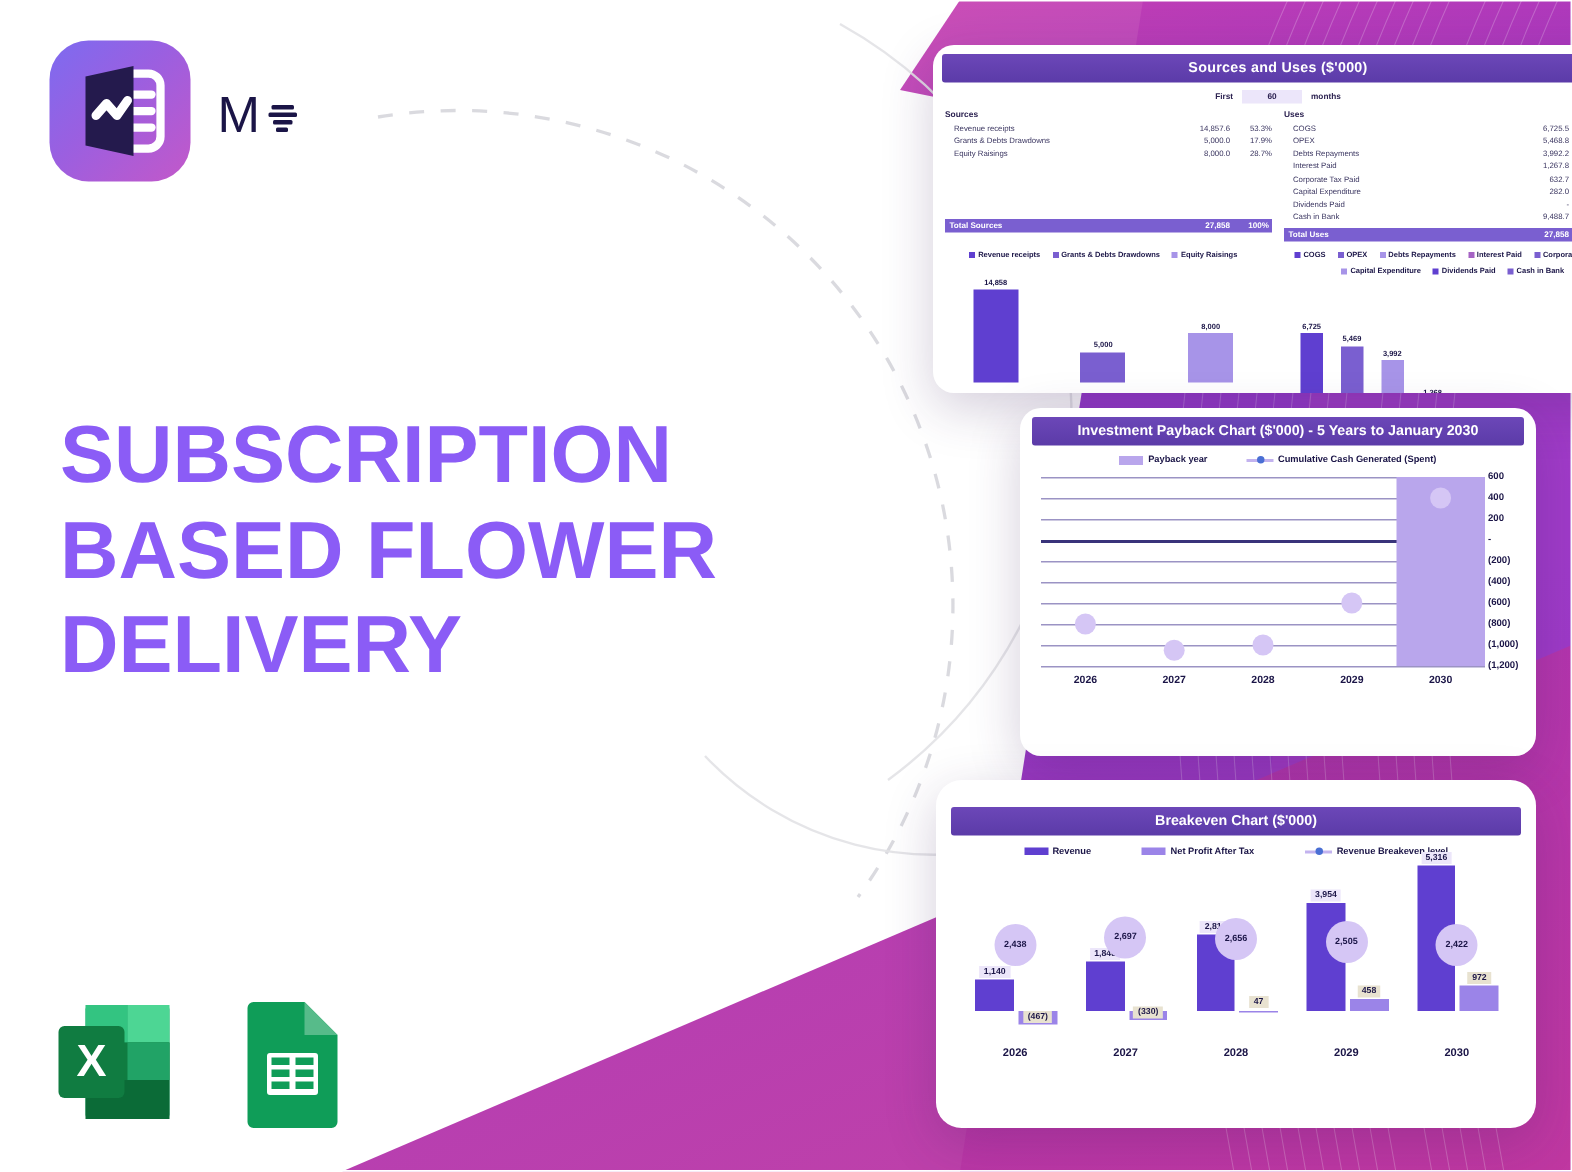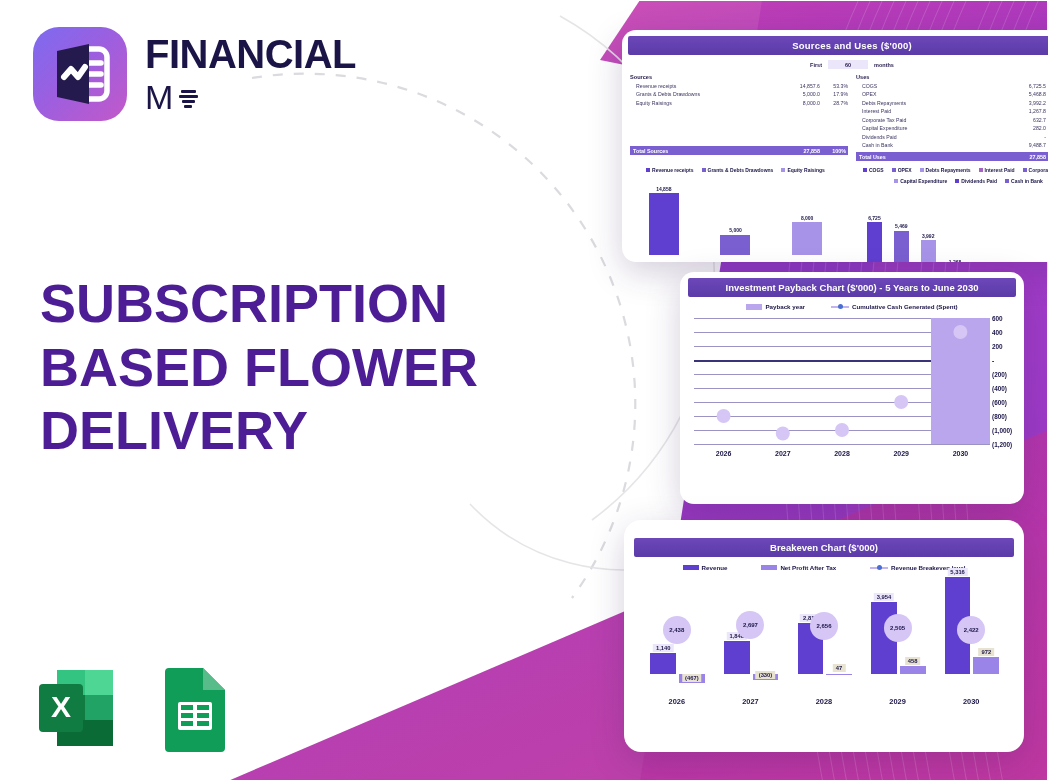--- a/index.html
+++ b/index.html
@@ -22,21 +22,21 @@
      background:linear-gradient(135deg,#7d6bf0 0%,#9b5fe0 45%,#c358c9 100%); flex:none; }
   .logo-wordmark { display:flex; flex-direction:column; line-height:1; }
   .wm-top { font-size:40px; font-weight:bold; letter-spacing:-0.5px; color:#1b1547; }
   .wm-bot { font-size:34px; font-weight:normal; letter-spacing:3px; color:#1b1547; margin-top:6px;
      display:flex; align-items:center; }
   .wm-bot .glyph { display:inline-flex; flex-direction:column; justify-content:center; align-items:center;
      width:22px; height:26px; gap:2px; margin:0 1px; position:relative; top:2px; }
   .wm-bot .glyph i { display:block; background:#1b1547; border-radius:1px; }
 
   .headline { position:absolute; left:40px; top:272px; width:540px;
-     font-size:54px; line-height:1.18; font-weight:bold; color:#4c1d95; letter-spacing:0px; }
+     font-size:54px; line-height:1.18; font-weight:bold; color:#8b5cf6; letter-spacing:0px; }
 
   .apps-row { position:absolute; left:33px; top:664px; display:flex; gap:38px; align-items:center; }
 
   
   .panel { position:absolute; background:#fff; border-radius:14px;
      box-shadow:0 10px 34px rgba(60,30,90,0.22); overflow:hidden; }
   .panel-title { background:#5b3ba8; color:#fff; text-align:center;
      font-weight:bold; border-radius:2px; }
 
   
@@ -197,21 +197,20 @@
           <path d="M52 22 H66 A8 8 0 0 1 74 30 V64 A8 8 0 0 1 66 72 H52"></path>
           <path d="M56 36 H68"></path>
             <path d="M56 47 H68"></path>
             <path d="M56 58 H68"></path>
         </g>
         <path d="M24 24 L56 17 V77 L24 70 Z" fill="#241a4d"></path>
         <path d="M31 50 L38 42 L45 50 L52 40" fill="none" stroke="#ffffff" stroke-width="6" stroke-linecap="round" stroke-linejoin="round"></path>
       </svg>
     </div>
     <div class="logo-wordmark">
-      <div class="wm-top">FINANCIAL</div>
       <div class="wm-bot">
         <span>M</span>
         <span class="glyph">
           <i style="width:15px;height:3px;"></i>
           <i style="width:19px;height:3px;"></i>
           <i style="width:13px;height:3px;"></i>
           <i style="width:8px;height:3px;"></i>
         </span>
       </div>
     </div>
@@ -424,21 +423,21 @@
             <div class="mb" style="width: 15px;">
               <div class="cap">9,489</div>
               <div class="bar" style="height: 62px; background: rgb(122, 95, 208);"></div>
             </div>
           </div>
       </div>
     </div>
   </div>
 
   <div class="panel" id="panel-payback">
-    <div class="panel-title">Investment Payback Chart ($'000) - 5 Years to June 2030</div>
+    <div class="panel-title">Investment Payback Chart ($'000) - 5 Years to January 2030</div>
     <div class="pb-legend">
       <div class="li">
         <span class="sw-bar"></span>
         <span>Payback year</span>
       </div>
       <div class="li">
         <span class="sw-line"></span>
         <span>Cumulative Cash Generated (Spent)</span>
       </div>
     </div>

